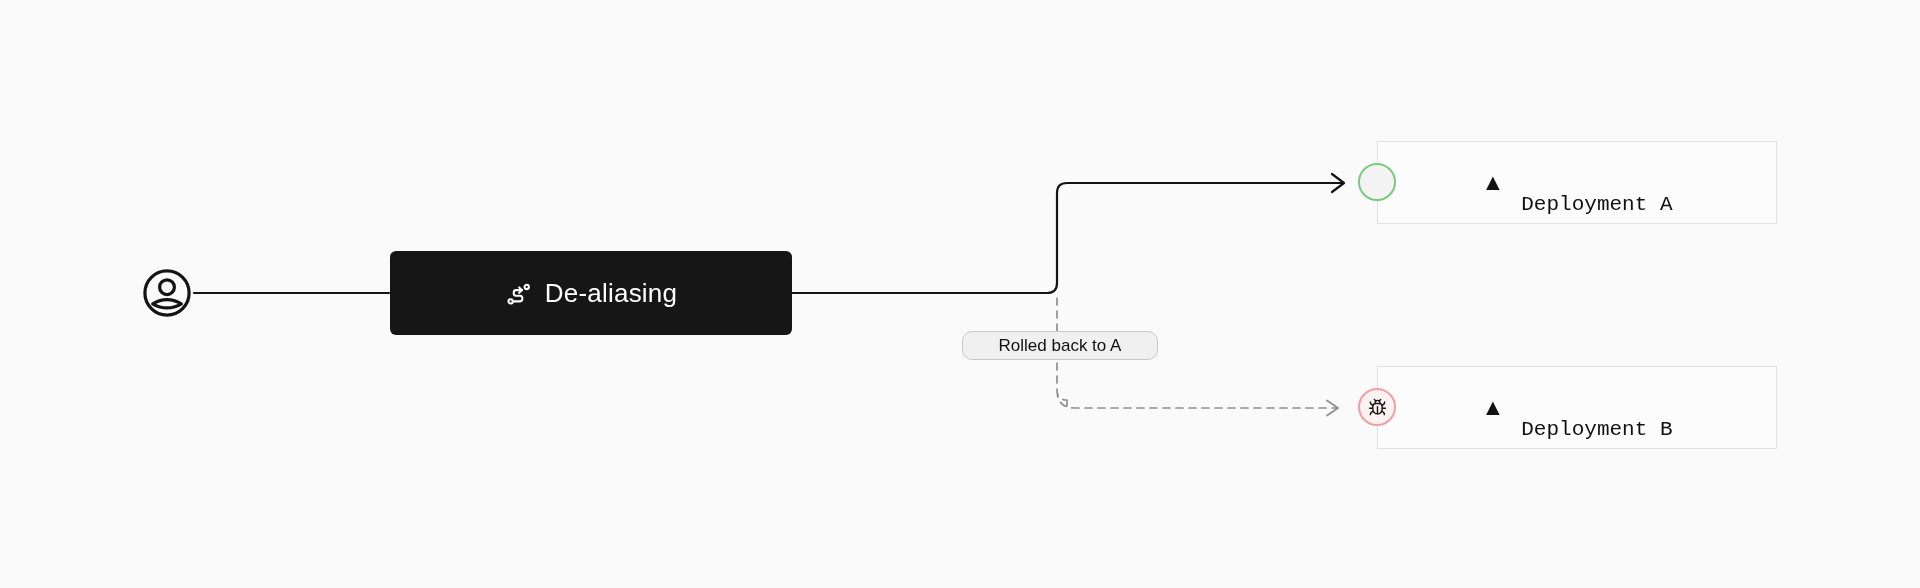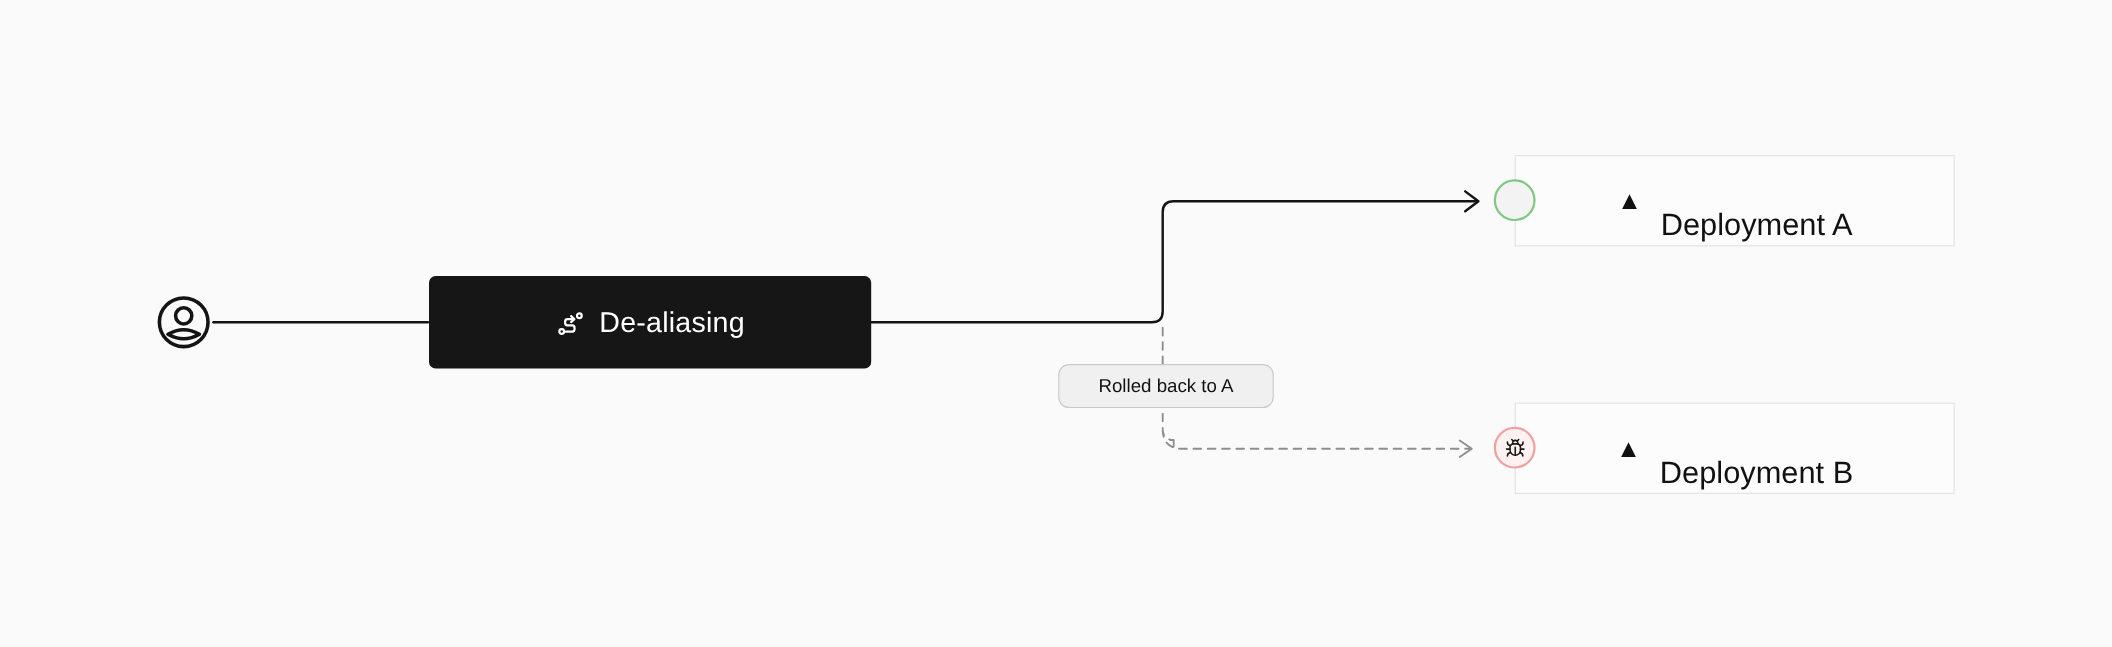--- a/index.html
+++ b/index.html
@@ -30,35 +30,35 @@
   .badge{
     position:absolute;display:flex;align-items:center;justify-content:center;
     font-size:17px;color:#111;border-radius:10px;box-sizing:border-box;
     z-index:5;white-space:nowrap;
   }
   .badge.current{
     left:1003px;top:218px;width:114px;height:40px;
     background:#e9f3fe;border:1.5px solid #55a6f6;
   }
   .badge.rolled{
-    left:962px;top:331px;width:196px;height:40px;
+    left:962px;top:331px;width:196px;height:29px;
     background:#f0f0f0;border:1.5px solid #c9c9c9;
   }
 
   
   .deploy-box{
     position:absolute;width:400px;height:83px;box-sizing:border-box;
     background:#fcfcfc;border:1px solid #e1e1e1;
     display:flex;align-items:center;justify-content:center;gap:17px;
   }
   .deploy-box.a{left:1377px;top:141px;}
   .deploy-box.b{left:1377px;top:366px;}
   .deploy-box .logo{font-size:23px;color:#111;line-height:1;}
   .deploy-box .deploy-label{
-    font-family:Liberation Sans, sans-serif;font-size:28px;color:#111;line-height:1;margin-top:44px;
+    font-family:Liberation Mono, monospace;font-size:21px;color:#111;line-height:1;margin-top:44px;
   }
 
   
   .status-circle{
     position:absolute;width:38px;height:38px;border-radius:50%;
     box-sizing:border-box;z-index:4;
     display:flex;align-items:center;justify-content:center;
   }
   .status-circle.green{
     left:1358px;top:163px;

